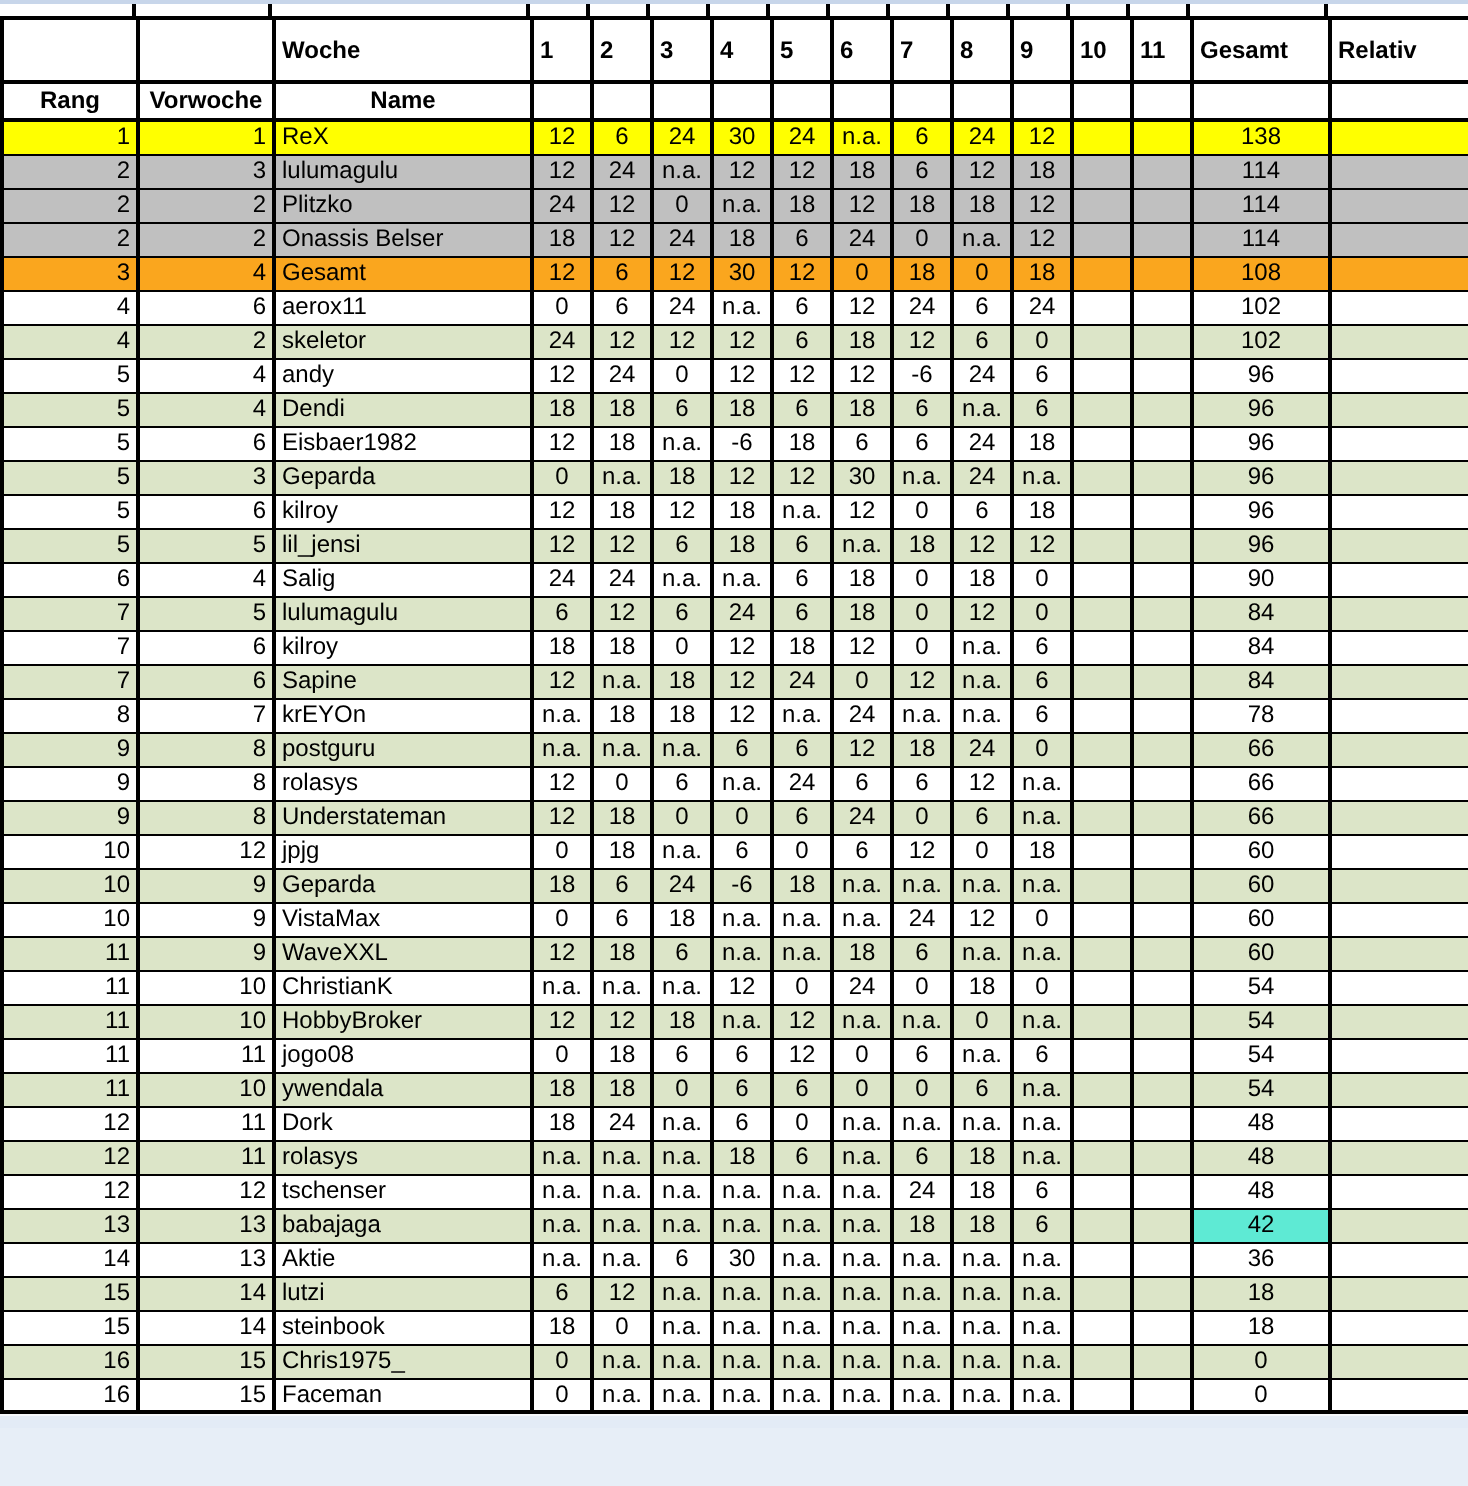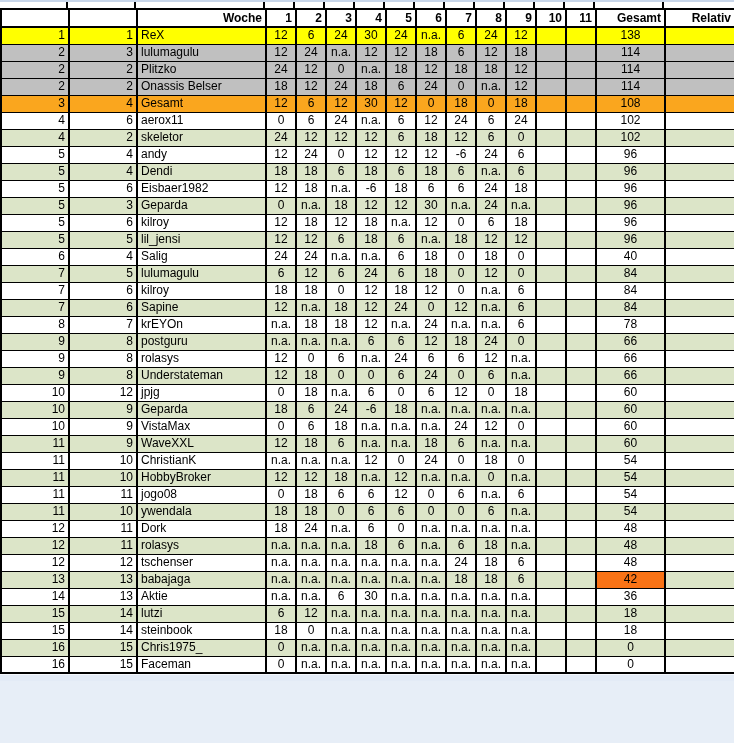--- a/index.html
+++ b/index.html
@@ -38,24 +38,24 @@
     padding:0 3px;
     height:17px;
     line-height:15px;
     font-size:12px;
     color:#000;
     overflow:hidden;
     white-space:nowrap;
   }
   tr.hdr1 td{
     font-weight:bold;
-    height:18px;
+    height:32px;
     border-bottom-width:2px;
     background:#fff;
-    text-align:right;
+    text-align:left;
     border-radius:10px;
   }
   tr.hdr2 td{
     font-weight:bold;
     height:19px;
     border-bottom-width:2px;
     background:#fff;
     text-align:center;
   }
   td.ar{text-align:right;}
@@ -121,20 +121,38 @@
         <td class="ac">5</td>
         <td class="ac">6</td>
         <td class="ac">7</td>
         <td class="ac">8</td>
         <td class="ac">9</td>
         <td class="ac">10</td>
         <td class="ac">11</td>
         <td class="ac" id="h1-gesamt">Gesamt</td>
       <td class="ac">Relativ</td>
     </tr>
+    <tr class="hdr2">
+      <td class="ac">Rang</td>
+      <td class="ac">Vorwoche</td>
+      <td class="ac">Name</td>
+      <td class="ac"></td>
+        <td class="ac"></td>
+        <td class="ac"></td>
+        <td class="ac"></td>
+        <td class="ac"></td>
+        <td class="ac"></td>
+        <td class="ac"></td>
+        <td class="ac"></td>
+        <td class="ac"></td>
+        <td class="ac"></td>
+        <td class="ac"></td>
+        <td class="ac" id="h2-gesamt-blank"></td>
+      <td class="ac"></td>
+    </tr>
   </thead>
   <tbody id="tbody">
       <tr>
         <td class="ar" style="background: rgb(255, 255, 0);">1</td>
         <td class="ar" style="background: rgb(255, 255, 0);">1</td>
         <td class="al" style="background: rgb(255, 255, 0);">ReX</td>
         <td class="ac" style="background: rgb(255, 255, 0);">12</td>
         <td class="ac" style="background: rgb(255, 255, 0);">6</td>
         <td class="ac" style="background: rgb(255, 255, 0);">24</td>
         <td class="ac" style="background: rgb(255, 255, 0);">30</td>
@@ -372,21 +390,21 @@
         <td class="ac" style="background: rgb(255, 255, 255);">24</td>
         <td class="ac" style="background: rgb(255, 255, 255);">n.a.</td>
         <td class="ac" style="background: rgb(255, 255, 255);">n.a.</td>
         <td class="ac" style="background: rgb(255, 255, 255);">6</td>
         <td class="ac" style="background: rgb(255, 255, 255);">18</td>
         <td class="ac" style="background: rgb(255, 255, 255);">0</td>
         <td class="ac" style="background: rgb(255, 255, 255);">18</td>
         <td class="ac" style="background: rgb(255, 255, 255);">0</td>
         <td class="ac" style="background: rgb(255, 255, 255);"></td>
         <td class="ac" style="background: rgb(255, 255, 255);"></td>
-        <td class="ac" style="background: rgb(255, 255, 255);">40</td>
+        <td class="ac" style="background: rgb(255, 255, 255);">90</td>
         <td class="ac" style="background: rgb(255, 255, 255);"></td>
       </tr>
       <tr>
         <td class="ar" style="background: rgb(220, 229, 200);">7</td>
         <td class="ar" style="background: rgb(220, 229, 200);">5</td>
         <td class="al" style="background: rgb(220, 229, 200);">lulumagulu</td>
         <td class="ac" style="background: rgb(220, 229, 200);">6</td>
         <td class="ac" style="background: rgb(220, 229, 200);">12</td>
         <td class="ac" style="background: rgb(220, 229, 200);">6</td>
         <td class="ac" style="background: rgb(220, 229, 200);">24</td>
@@ -714,21 +732,21 @@
         <td class="ac" style="background: rgb(220, 229, 200);">n.a.</td>
         <td class="ac" style="background: rgb(220, 229, 200);">n.a.</td>
         <td class="ac" style="background: rgb(220, 229, 200);">n.a.</td>
         <td class="ac" style="background: rgb(220, 229, 200);">n.a.</td>
         <td class="ac" style="background: rgb(220, 229, 200);">n.a.</td>
         <td class="ac" style="background: rgb(220, 229, 200);">18</td>
         <td class="ac" style="background: rgb(220, 229, 200);">18</td>
         <td class="ac" style="background: rgb(220, 229, 200);">6</td>
         <td class="ac" style="background: rgb(220, 229, 200);"></td>
         <td class="ac" style="background: rgb(220, 229, 200);"></td>
-        <td class="ac" style="background: #f97316;">42</td>
+        <td class="ac" style="background: #5eead4;">42</td>
         <td class="ac" style="background: rgb(220, 229, 200);"></td>
       </tr>
       <tr>
         <td class="ar" style="background: rgb(255, 255, 255);">14</td>
         <td class="ar" style="background: rgb(255, 255, 255);">13</td>
         <td class="al" style="background: rgb(255, 255, 255);">Aktie</td>
         <td class="ac" style="background: rgb(255, 255, 255);">n.a.</td>
         <td class="ac" style="background: rgb(255, 255, 255);">n.a.</td>
         <td class="ac" style="background: rgb(255, 255, 255);">6</td>
         <td class="ac" style="background: rgb(255, 255, 255);">30</td>

